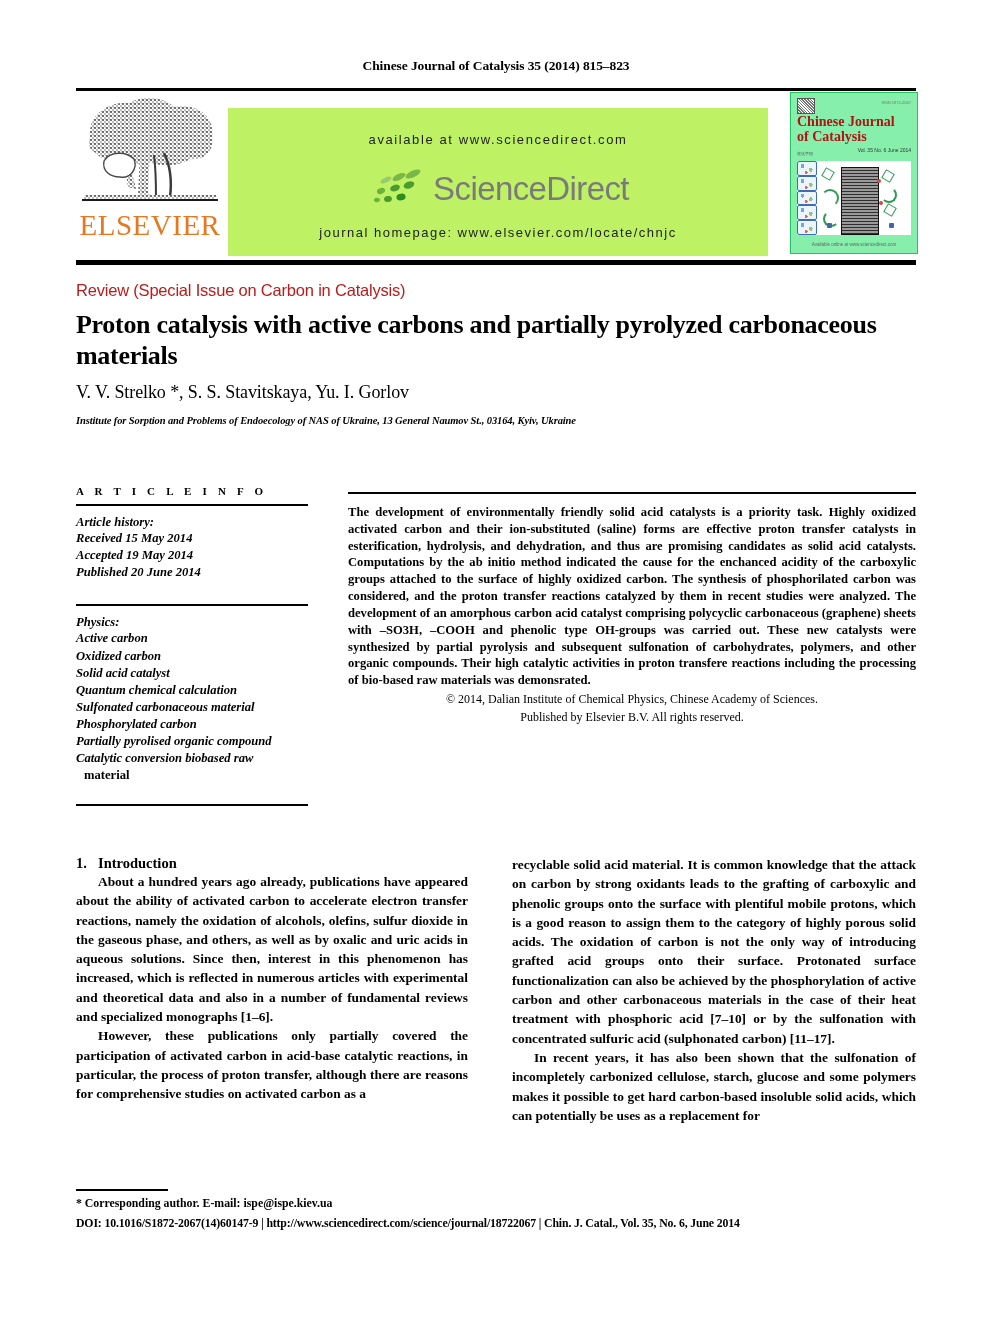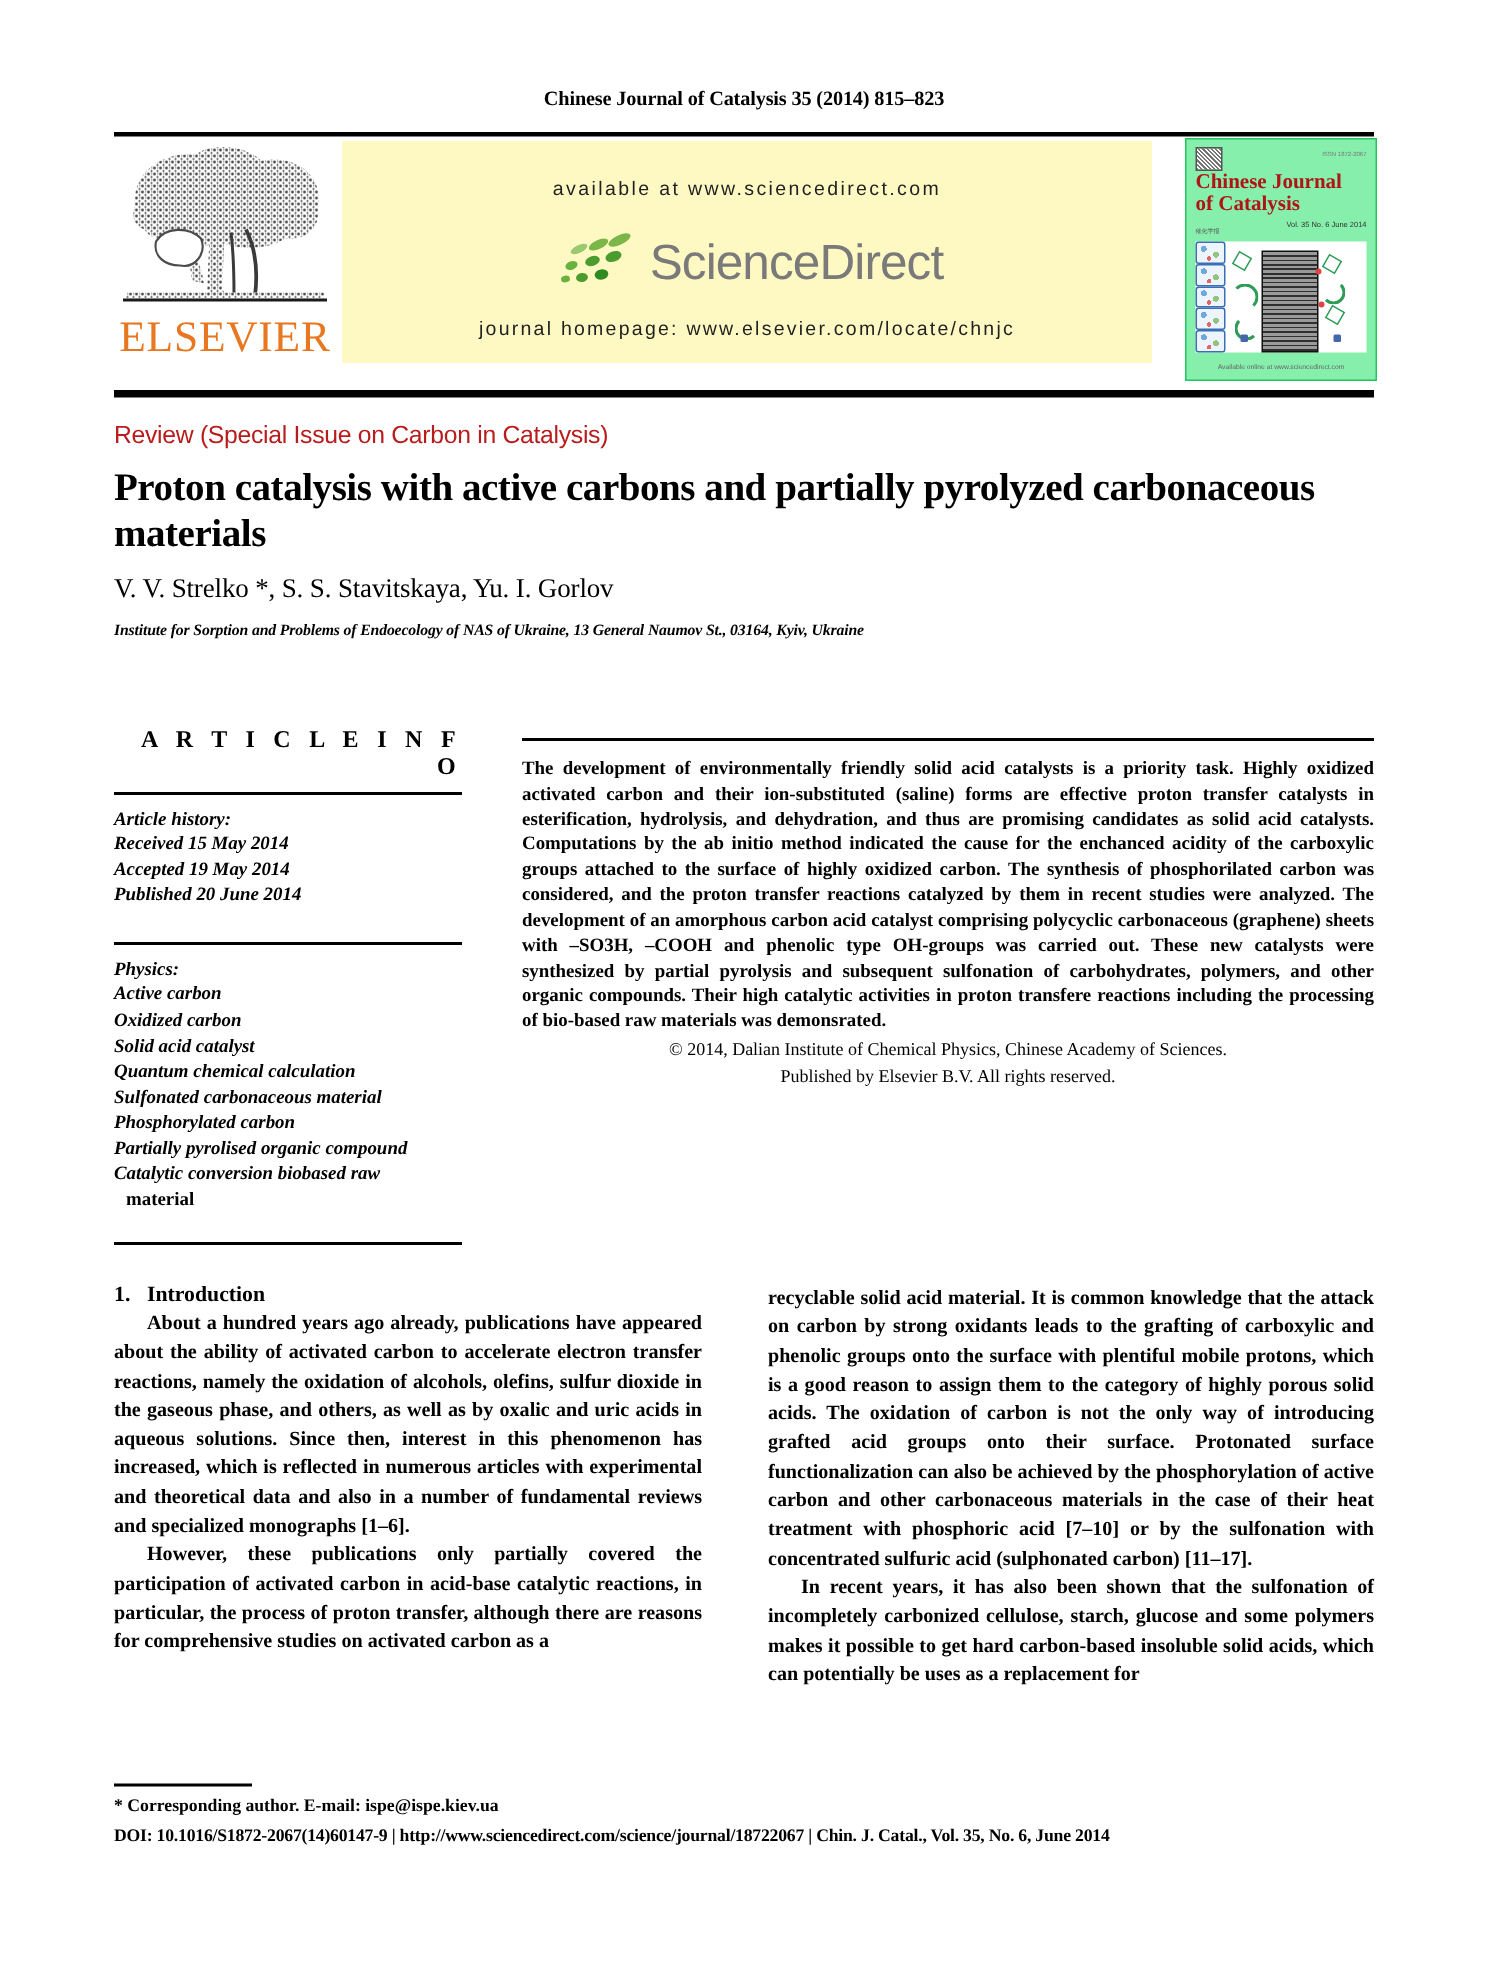--- a/index.html
+++ b/index.html
@@ -64,24 +64,24 @@
     width: 148px;
     text-align: center;
     font-family: "Liberation Serif", serif;
     font-size: 29px;
     letter-spacing: 0.5px;
     color: #E87722;
     line-height: 1;
   }
   .sd-band {
     position: absolute;
-    left: 152px; top: 6px;
+    left: 152px; top: 20px;
     width: 540px;
     height: 148px;
-    background: #fef9c3;
+    background: #bef264;
     text-decoration: underline;
   }
   .sd-avail {
     position: absolute;
     left: 0; top: 24px;
     width: 540px;
     text-align: center;
     font-family: "Liberation Sans", sans-serif;
     font-size: 13px;
     letter-spacing: 1.6px;
@@ -244,23 +244,22 @@
     width: 232px;
   }
   .col-abs {
     position: absolute;
     left: 348px; top: 485px;
     width: 568px;
   }
   .sec-label {
     font-family: "Liberation Serif", serif;
     font-weight: bold;
-    font-size: 16px;
+    font-size: 11px;
     letter-spacing: 4.2px;
-    text-align: right;
   }
   .hr-thin {
     height: 2px;
     background: #000;
     margin-top: 7px;
   }
   .hist-title, .kw-title {
     font-style: italic;
     font-weight: bold;
     font-size: 12.6px;

